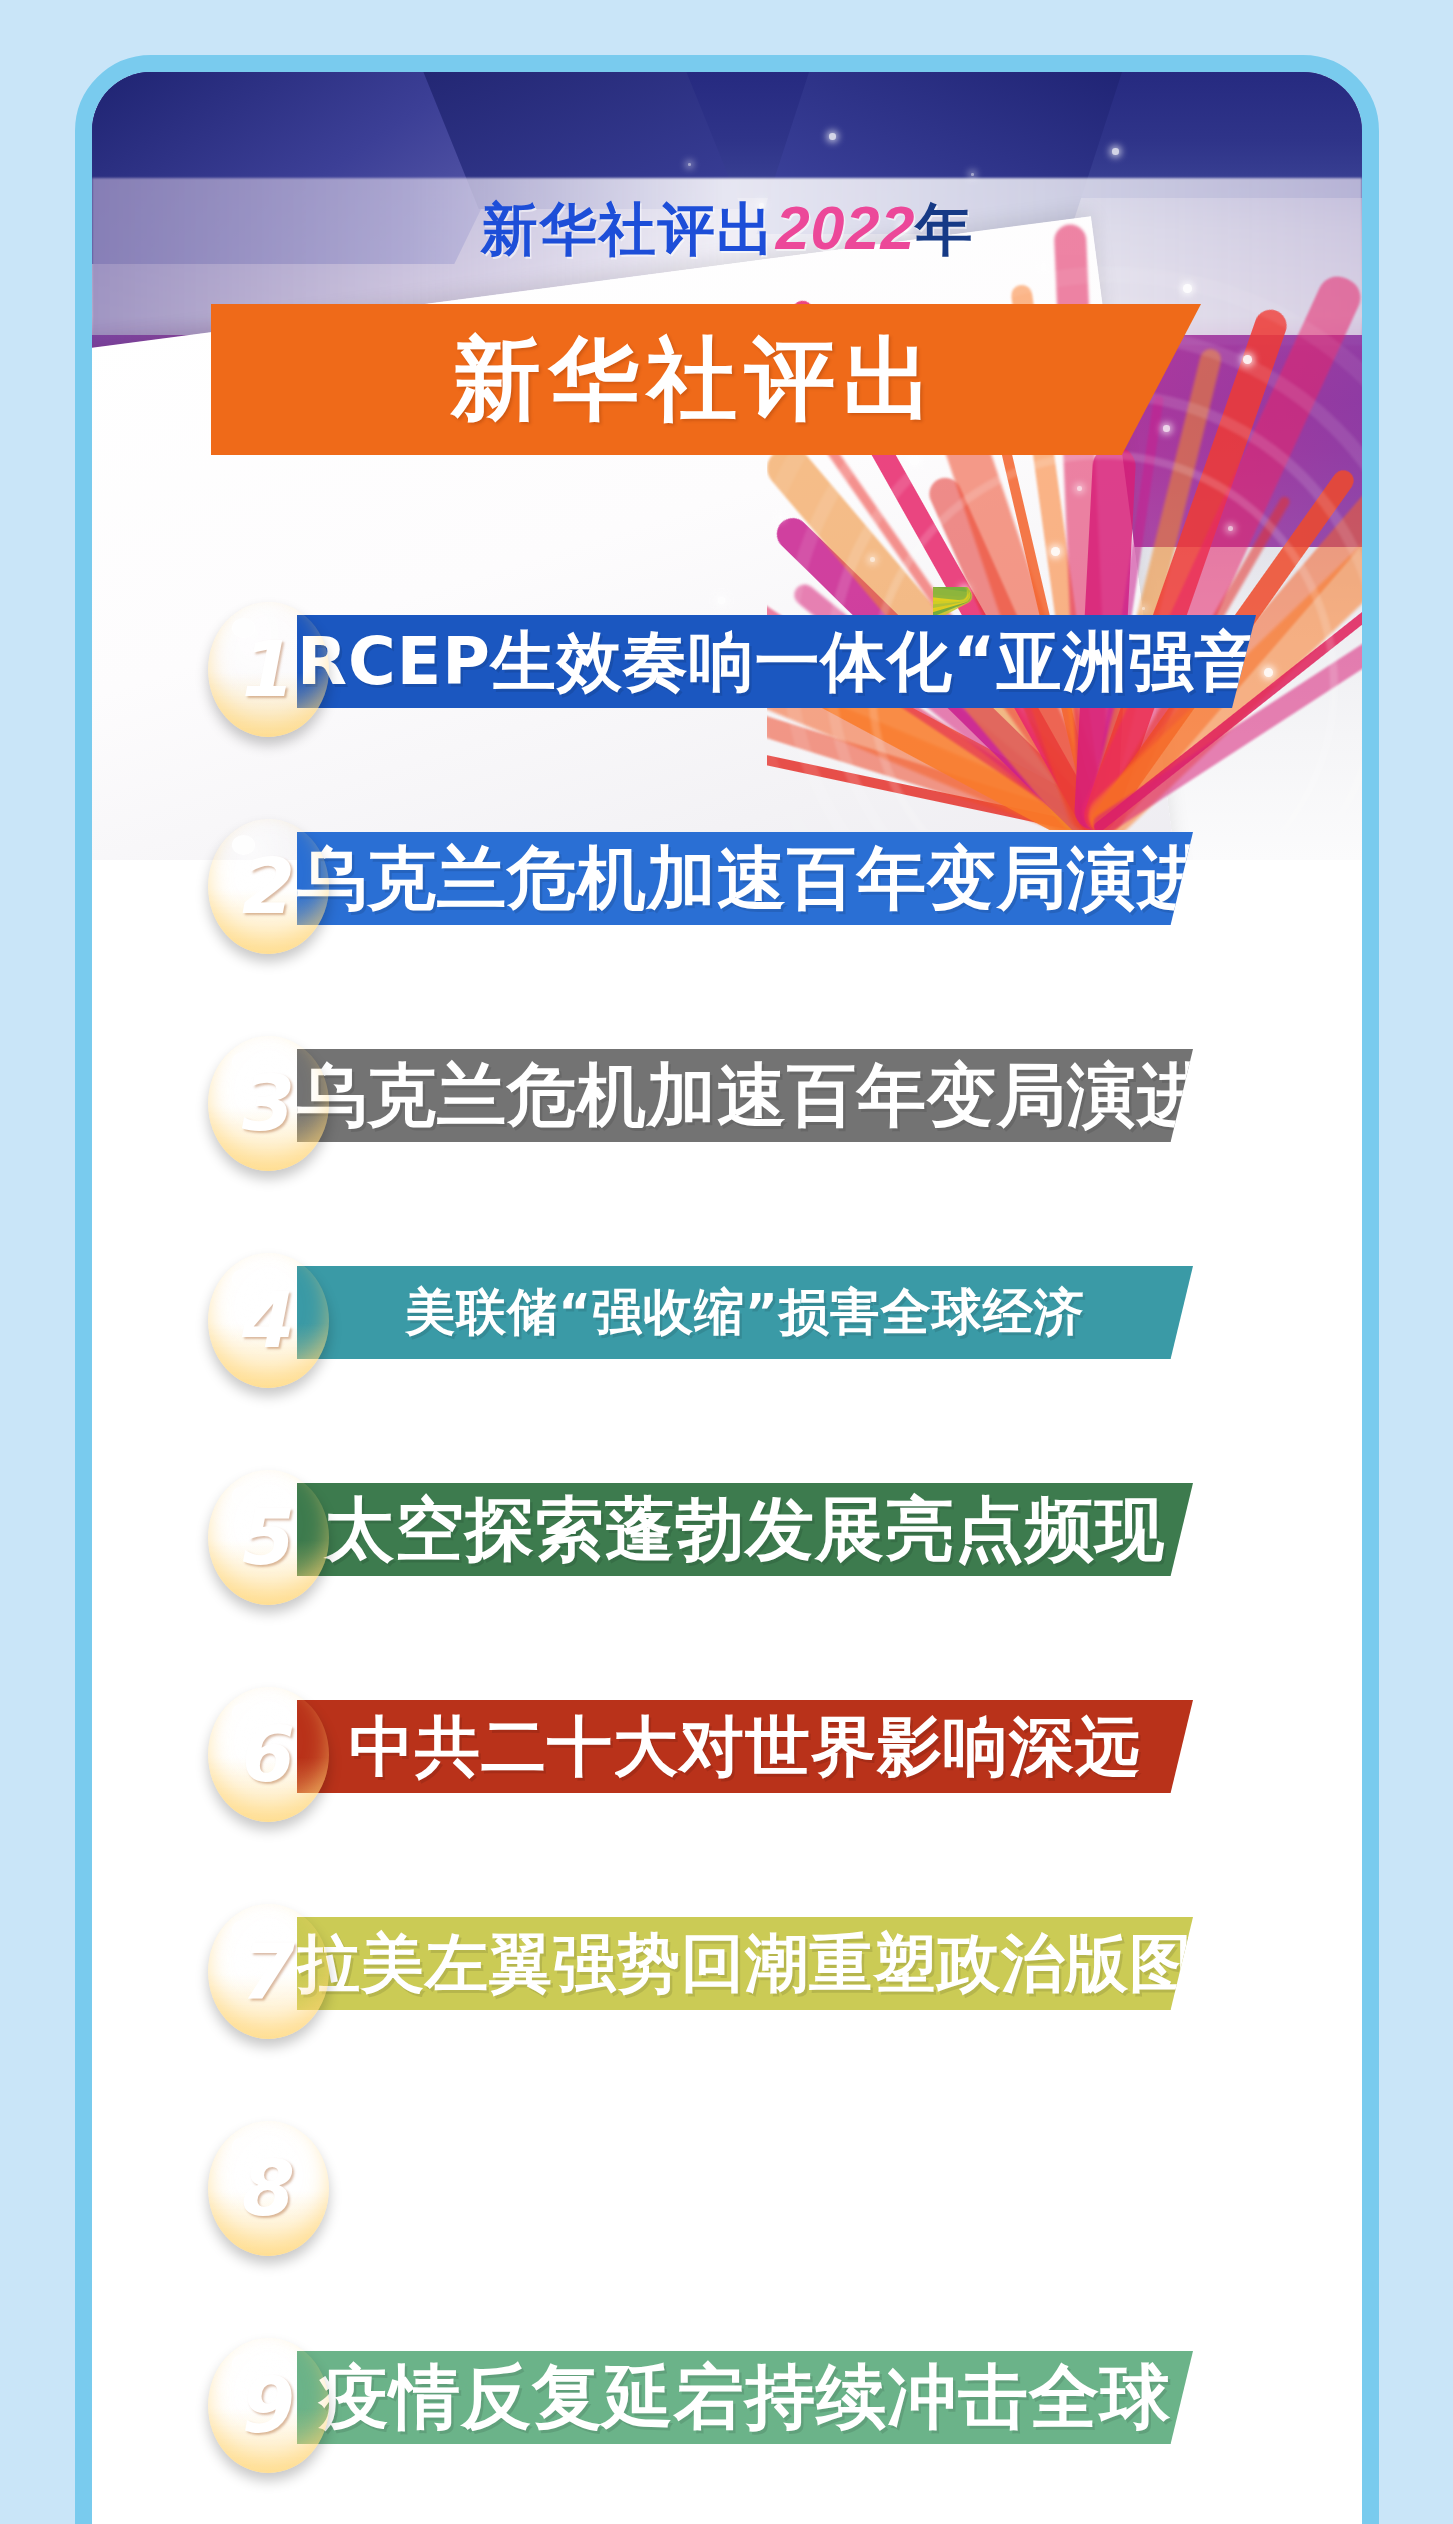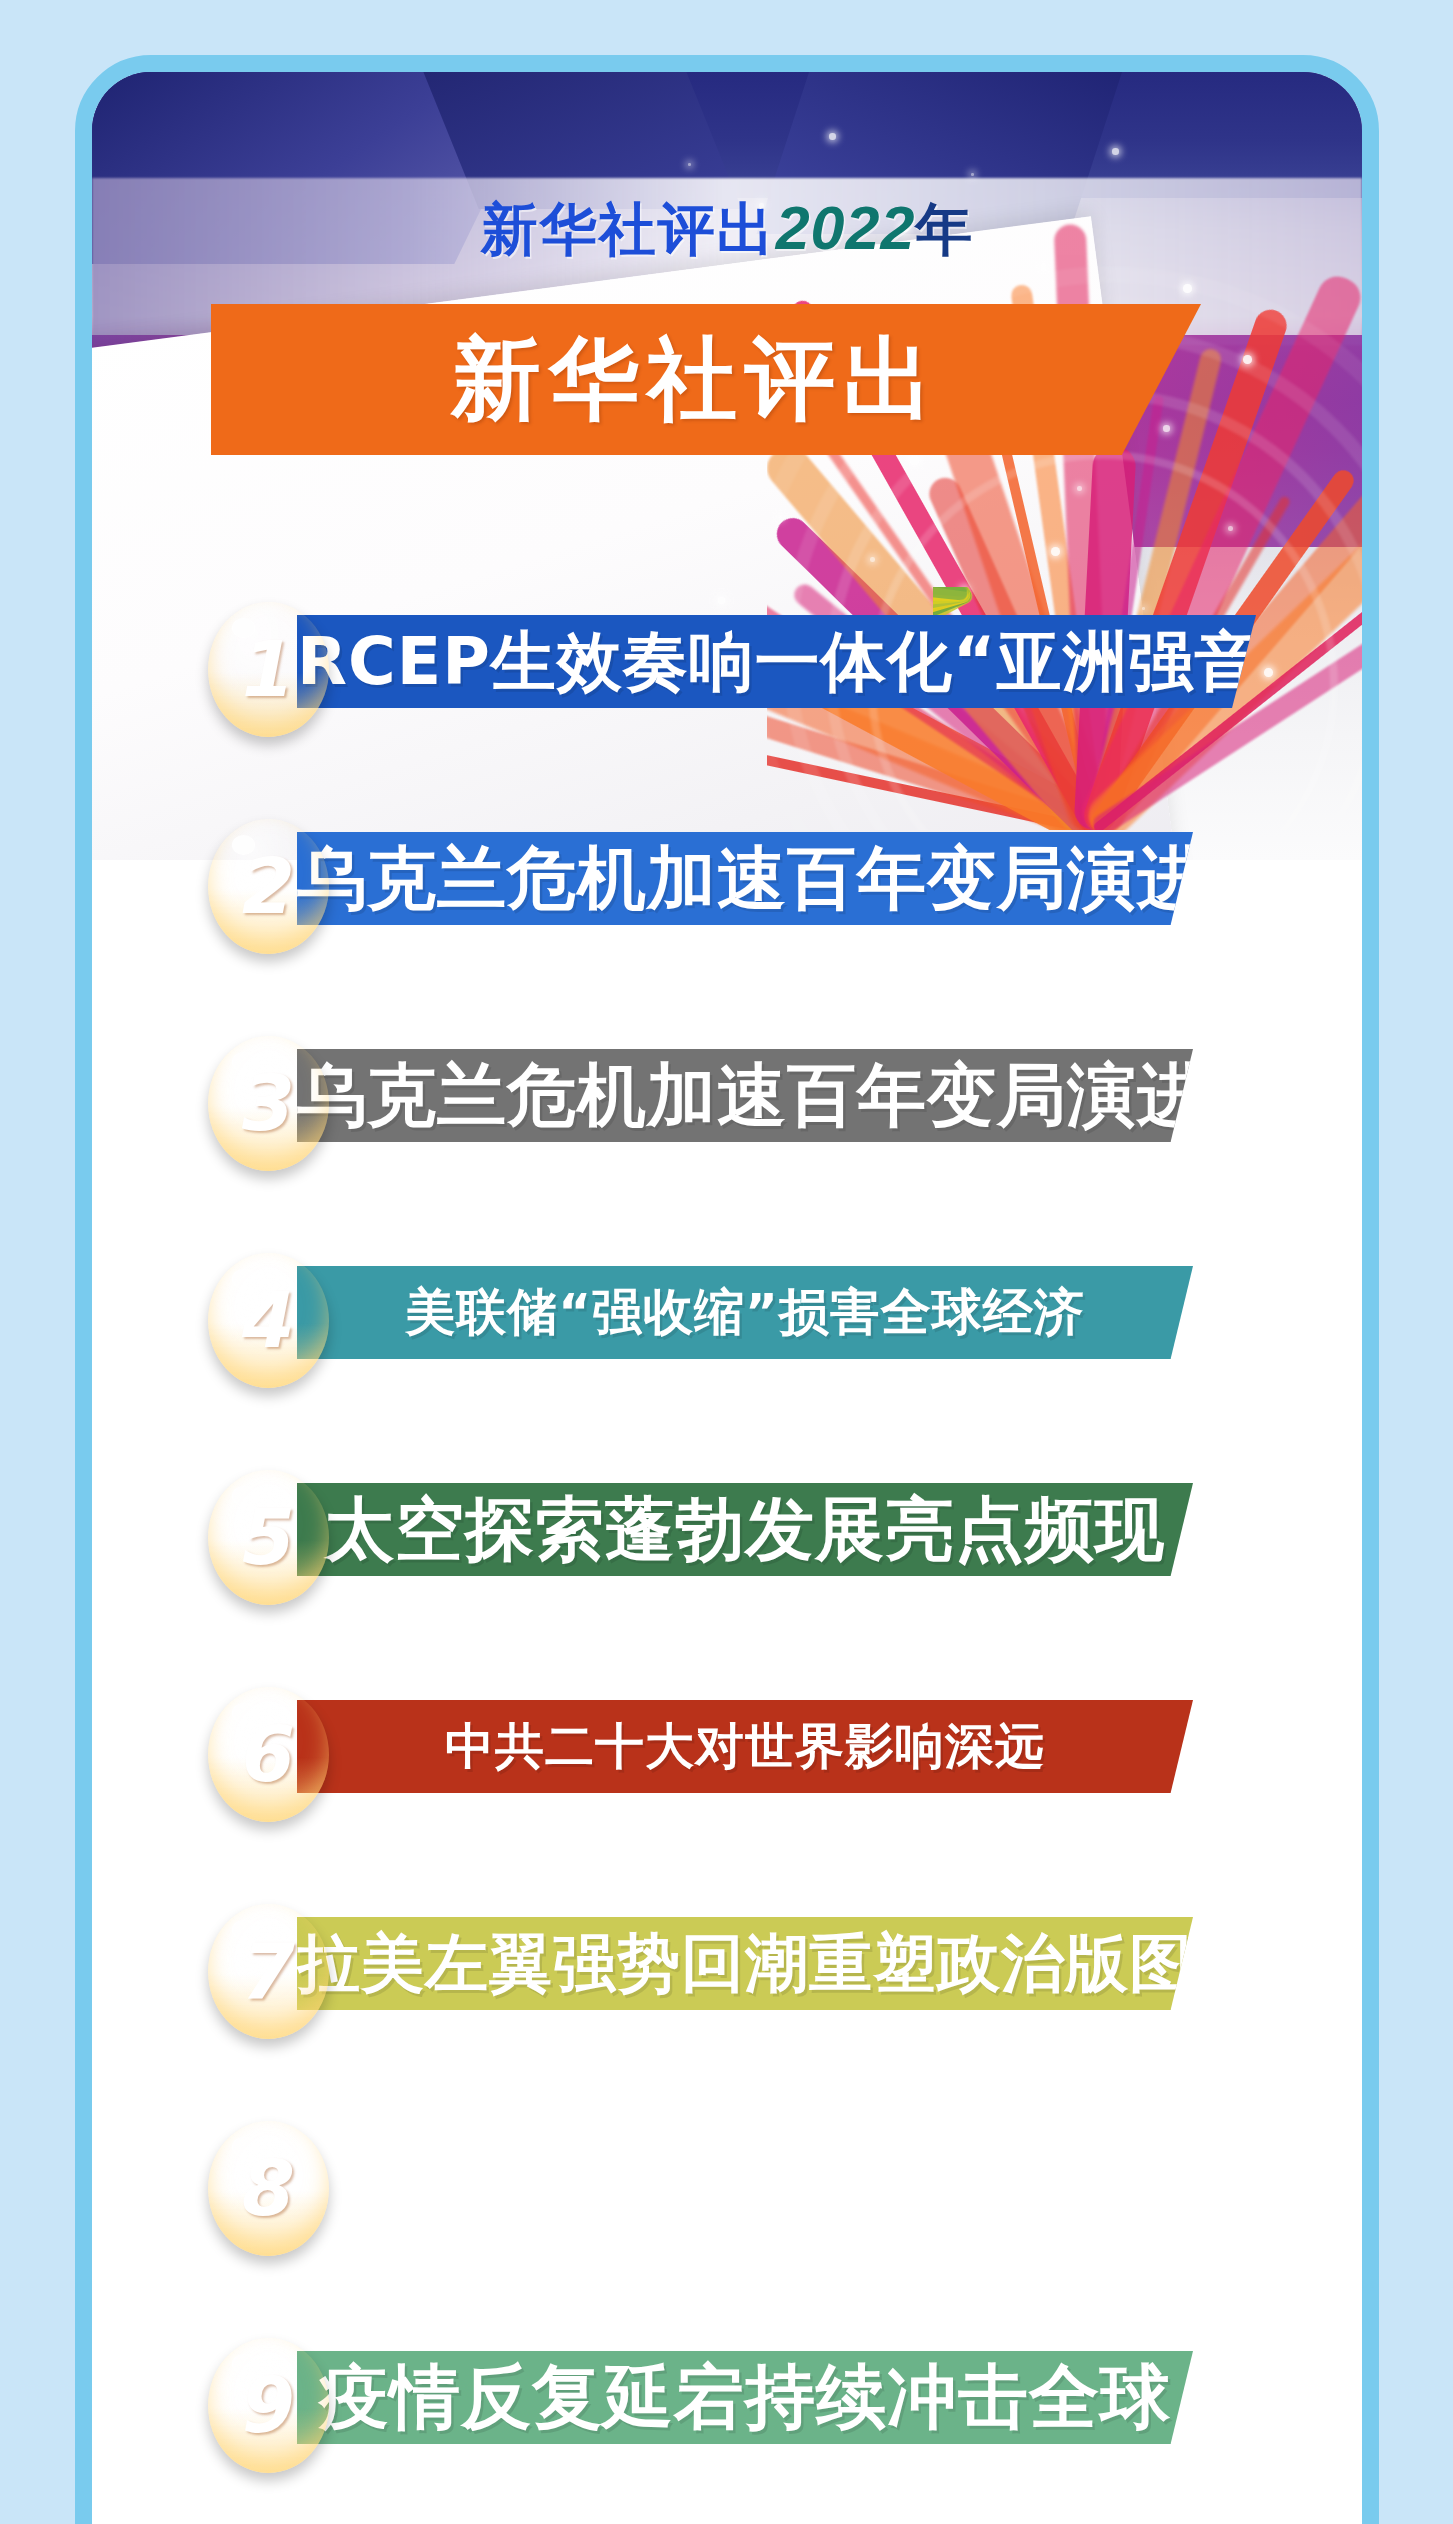--- a/index.html
+++ b/index.html
@@ -61,21 +61,21 @@
   .wray{position:absolute;left:10%;top:0;transform-origin:0 0;border-radius:15px;}
 
   
   #headline{position:absolute;left:0;top:120px;width:100%;text-align:center;z-index:40;}
   #headline .h1a{
     font-size:57px;font-weight:bold;color:#1d4ed8;letter-spacing:2px;
     text-shadow:1.5px 1.5px 0 rgba(255,255,255,.55);
     font-family:"DejaVu Sans","Liberation Sans",sans-serif;
   }
   #headline .h1b{
-    font-size:61px;font-weight:bold;color:#0f766e;letter-spacing:1px;font-style:italic;
+    font-size:61px;font-weight:bold;color:#ec4899;letter-spacing:1px;font-style:italic;
     text-shadow:1.5px 1.5px 0 rgba(255,255,255,.55);
   }
   #headline .h1c{
     font-size:57px;font-weight:bold;color:#163a86;letter-spacing:1px;
     text-shadow:1.5px 1.5px 0 rgba(255,255,255,.55);
   }
   
   #banner{
     position:absolute;left:119px;top:232px;width:990px;height:151px;z-index:45;
     background:#ef6a19;
@@ -292,21 +292,21 @@
           <span class="txt" style="font-size: 69px; margin: 0px auto;">太空探索蓬勃发展亮点频现</span>
         </div>
         <div class="badge">
           <div class="ring"></div>
           <div class="dot"></div>
           <span class="num">5</span>
         </div>
       </div>
       <div class="row">
         <div class="bar" style="background: rgb(185, 50, 26); width: 896px; clip-path: polygon(0px 0px, 100% 0px, 97.5% 100%, 0px 100%);">
-          <span class="txt" style="font-size: 49px; margin: 0px auto;">中共二十大对世界影响深远</span>
+          <span class="txt" style="font-size: 65px; margin: 0px auto;">中共二十大对世界影响深远</span>
         </div>
         <div class="badge">
           <div class="ring"></div>
           <div class="dot"></div>
           <span class="num">6</span>
         </div>
       </div>
       <div class="row">
         <div class="bar" style="background: rgb(203, 203, 85); width: 896px; clip-path: polygon(0px 0px, 100% 0px, 97.5% 100%, 0px 100%);">
           <span class="txt" style="font-size: 63px; margin: 0px auto;">拉美左翼强势回潮重塑政治版图</span>

